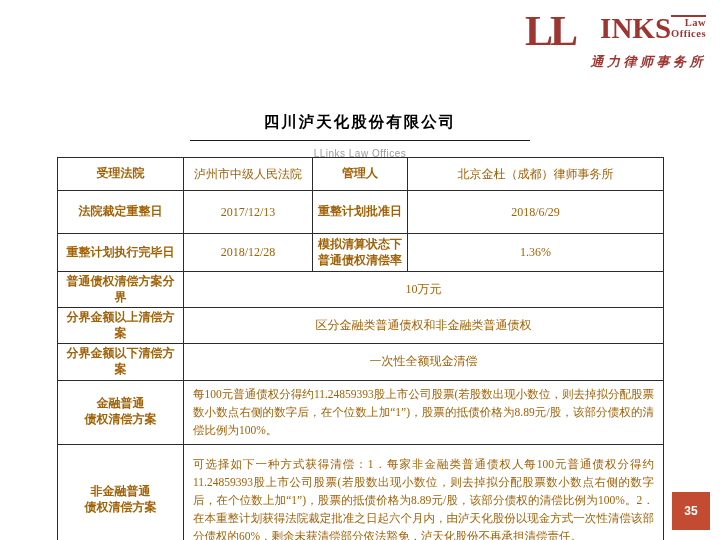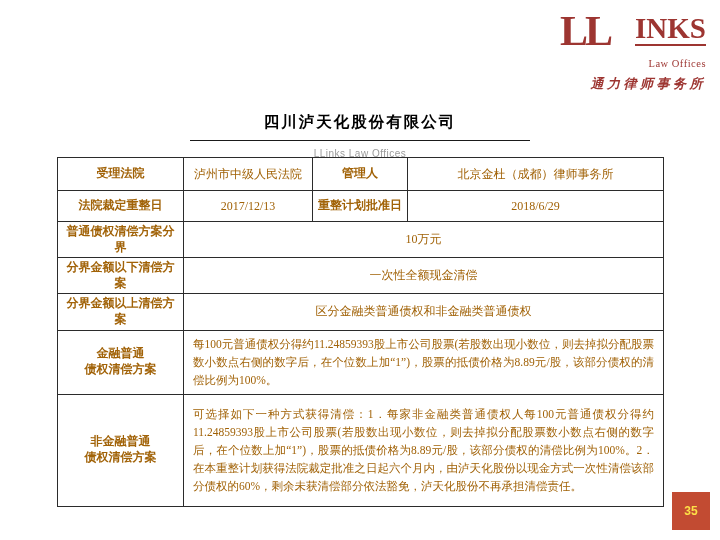--- a/index.html
+++ b/index.html
@@ -10,24 +10,24 @@
   }
   *{margin:0;padding:0;box-sizing:border-box;}
   html,body{width:720px;height:540px;background:#ffffff;overflow:hidden;}
   body{position:relative;font-family:"Liberation Serif",serif;color:#111;}
 
   
   .logo{position:absolute;top:14px;right:14px;width:126px;color:var(--logo-red);}
   .logo-en{display:flex;justify-content:flex-end;align-items:flex-start;
            font-family:"Liberation Serif",serif;font-weight:bold;line-height:1;gap:24px;}
   .logo-ll{font-size:42px;letter-spacing:-3px;line-height:0.82;}
-  .logo-right{display:flex;flex-direction:column;margin-left:1px;}
+  .logo-right{display:flex;flex-direction:row;margin-left:1px;}
   .logo-inks{font-size:29px;letter-spacing:0;line-height:1;}
   .logo-law{display:block;border-top:2px solid var(--logo-red);margin-top:1px;
-            padding-top:13px;font-size:10.5px;font-weight:normal;text-align:right;
+            padding-top:1px;font-size:10.5px;font-weight:bold;text-align:right;
             letter-spacing:0.5px;}
   .logo-cn{margin-top:5px;font-size:13px;font-weight:bold;font-style:italic;
            letter-spacing:3.5px;text-align:right;white-space:nowrap;
            font-family:"Liberation Serif",serif;}
 
   
   .title-block{position:absolute;top:112px;left:0;width:720px;text-align:center;}
   .company-title{font-size:15.5px;font-weight:bold;letter-spacing:2px;
                  font-family:"Liberation Sans",sans-serif;color:#000;}
   .title-rule{width:340px;height:1px;background:#1a1a1a;margin:7px auto 7px auto;}
@@ -40,21 +40,21 @@
   .info th,.info td{border:1px solid var(--border);vertical-align:middle;}
   .info th{font-family:"Liberation Sans",sans-serif;font-weight:bold;
            font-size:12px;color:#a16207;text-align:center;white-space:pre-line;
            padding:2px 3px;line-height:1.3;}
   .info td{font-size:12px;text-align:center;padding:2px 4px;color:#a16207;}
   .info td.long{text-align:justify;padding:3px 9px;font-size:11.5px;
                 line-height:18px;}
 
   
   .page-badge{position:absolute;right:10px;bottom:10px;width:38px;height:38px;
-              background:var(--badge-red);color:#fde047;display:flex;
+              background:var(--badge-red);color:#ffffff;display:flex;
               align-items:center;justify-content:center;font-size:12px;
               font-weight:bold;font-family:"Liberation Sans",sans-serif;}
 </style>
 </head>
 <body>
 
 <div class="logo">
   <div class="logo-en">
     <span class="logo-ll">LL</span>
     <span class="logo-right">
@@ -78,37 +78,44 @@
       <col style="width:95px">
       <col style="width:256px">
   </colgroup>
   <tbody>
       <tr style="height:33px">
     <th>受理法院</th>
     <td>泸州市中级人民法院</td>
     <th>管理人</th>
     <td>北京金杜（成都）律师事务所</td>
   </tr>
-  <tr style="height:31px">
+  <tr style="height:43px">
     <th>法院裁定重整日</th>
     <td>2017/12/13</td>
     <th>重整计划批准日</th>
     <td>2018/6/29</td>
   </tr>
+  <tr style="height:38px">
+    <th>重整计划执行完毕日</th>
+    <td>2018/12/28</td>
+    <th>模拟清算状态下
+普通债权清偿率</th>
+    <td>1.36%</td>
+  </tr>
   <tr style="height:31px">
     <th>普通债权清偿方案分界</th>
     <td colspan="3">10万元</td>
   </tr>
+  <tr style="height:27px">
+    <th>分界金额以上清偿方案</th>
+    <td colspan="3">区分金融类普通债权和非金融类普通债权</td>
+  </tr>
   <tr style="height:28px">
     <th>分界金额以下清偿方案</th>
     <td colspan="3">一次性全额现金清偿</td>
-  </tr>
-  <tr style="height:27px">
-    <th>分界金额以上清偿方案</th>
-    <td colspan="3">区分金融类普通债权和非金融类普通债权</td>
   </tr>
   <tr style="height:64px">
     <th>金融普通
 债权清偿方案</th>
     <td colspan="3" class="long">每100元普通债权分得约11.24859393股上市公司股票(若股数出现小数位，则去掉拟分配股票数小数点右侧的数字后，在个位数上加“1”)，股票的抵债价格为8.89元/股，该部分债权的清偿比例为100%。</td>
   </tr>
   <tr style="height:112px">
     <th>非金融普通
 债权清偿方案</th>
     <td colspan="3" class="long">可选择如下一种方式获得清偿：1．每家非金融类普通债权人每100元普通债权分得约11.24859393股上市公司股票(若股数出现小数位，则去掉拟分配股票数小数点右侧的数字后，在个位数上加“1”)，股票的抵债价格为8.89元/股，该部分债权的清偿比例为100%。2．在本重整计划获得法院裁定批准之日起六个月内，由泸天化股份以现金方式一次性清偿该部分债权的60%，剩余未获清偿部分依法豁免，泸天化股份不再承担清偿责任。</td>

